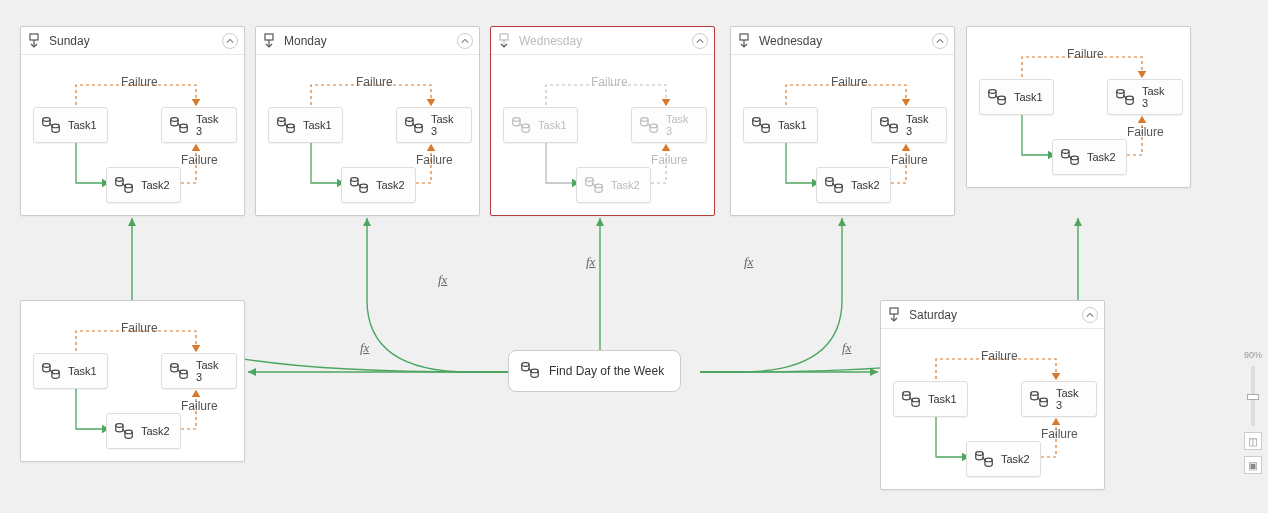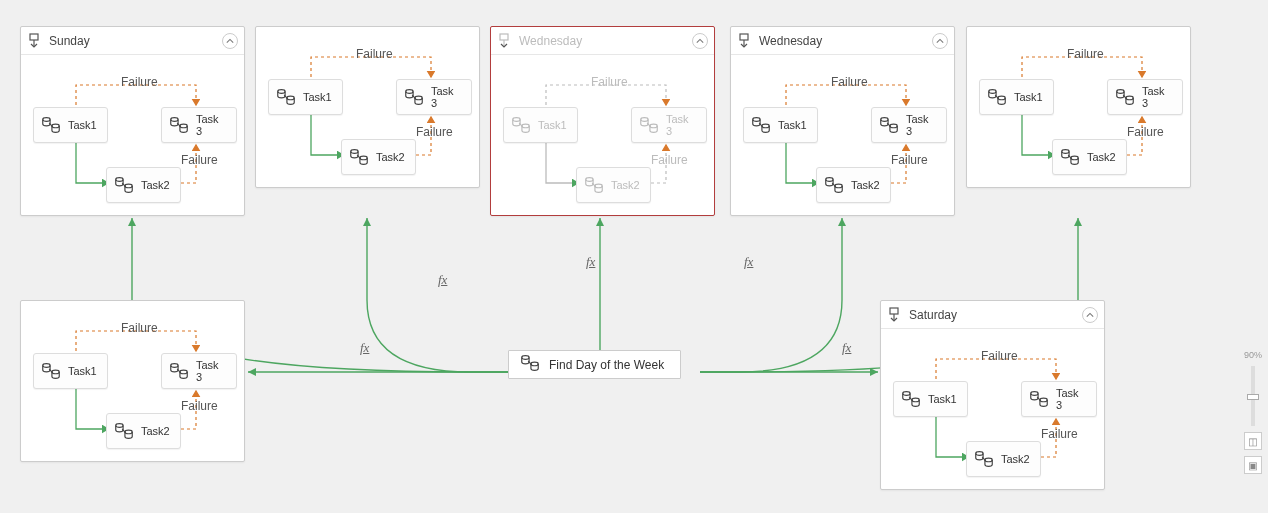--- a/index.html
+++ b/index.html
@@ -97,25 +97,25 @@
   .task.task3 .tlabel { white-space: normal; width: 30px; line-height: 1.1; }
   .failure-label {
     position: absolute;
     font-size: 12px;
     color: #555;
   }
   .central-node {
     position: absolute;
     display: flex;
     align-items: center;
-    height: 29px;
+    height: 42px;
     padding: 0 16px 0 10px;
     background: #fff;
     border: 1px solid #ccc;
-    border-radius: 1px;
+    border-radius: 8px;
     gap: 8px;
     font-size: 12px;
     color: #333;
   }
   .fx {
     position: absolute;
     font-style: italic;
     font-family: Georgia, serif;
     font-size: 13px;
     color: #666;
@@ -255,20 +255,35 @@
   <path d="M3 6 v5 a4 2 0 0 0 8 0 v-5" fill="none" stroke="#444" stroke-width="1.3"></path>
   <ellipse cx="17" cy="13" rx="4" ry="2" fill="none" stroke="#444" stroke-width="1.3"></ellipse>
   <path d="M13 13 v5 a4 2 0 0 0 8 0 v-5" fill="none" stroke="#444" stroke-width="1.3"></path>
   <path d="M10 10 L14 14" stroke="#444" stroke-width="1.3"></path>
 </svg></span>
         <span class="tlabel">Task2</span>
       </div>
     </div>
   </div>
     <div class="container" style="left: 255px; top: 26px;">
+    <div class="container-head">
+      <span class="seq-icon">
+        <svg width="16" height="16" viewBox="0 0 16 16">
+          <rect x="4" y="1" width="8" height="6" fill="none" stroke="#555" stroke-width="1.2"></rect>
+          <line x1="8" y1="7" x2="8" y2="14" stroke="#555" stroke-width="1.2"></line>
+          <path d="M5 11 L8 14 L11 11" fill="none" stroke="#555" stroke-width="1.2"></path>
+        </svg>
+      </span>
+      <span class="head-title">Monday</span>
+      <span class="chev">
+        <svg width="8" height="8" viewBox="0 0 10 10">
+            <path d="M1 7 L5 3 L9 7" fill="none" stroke="#777" stroke-width="1.3"></path>
+          </svg>
+      </span>
+    </div>
     <div class="container-body">
 
       <svg class="minisvg" viewBox="0 0 225 160">
         <defs>
           <marker id="mg" markerWidth="7" markerHeight="7" refX="5" refY="3" orient="auto">
             <polygon points="0,0 5,3 0,6" fill="#4da660" stroke="#4da660"></polygon>
           </marker>
           <marker id="mo" markerWidth="7" markerHeight="7" refX="5" refY="3" orient="auto">
             <polygon points="0,0 5,3 0,6" fill="#d9792b" stroke="#d9792b"></polygon>
           </marker>

